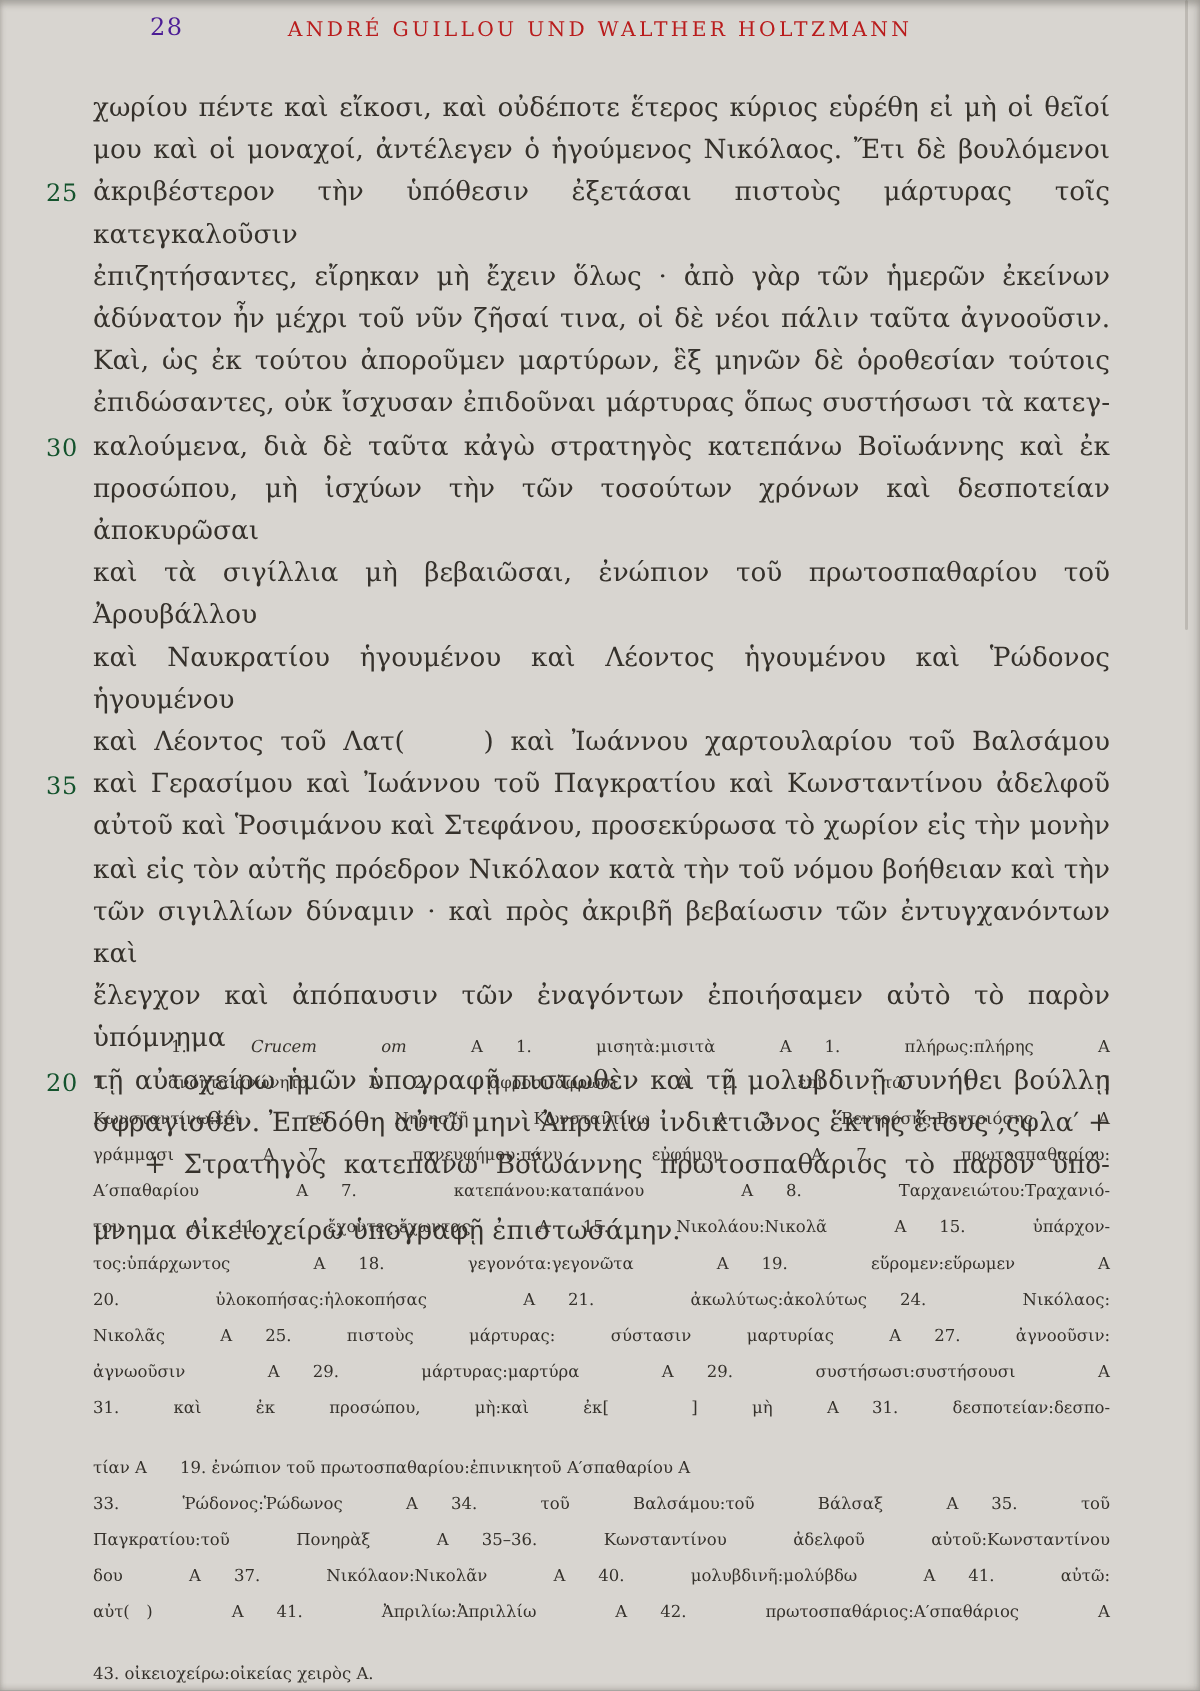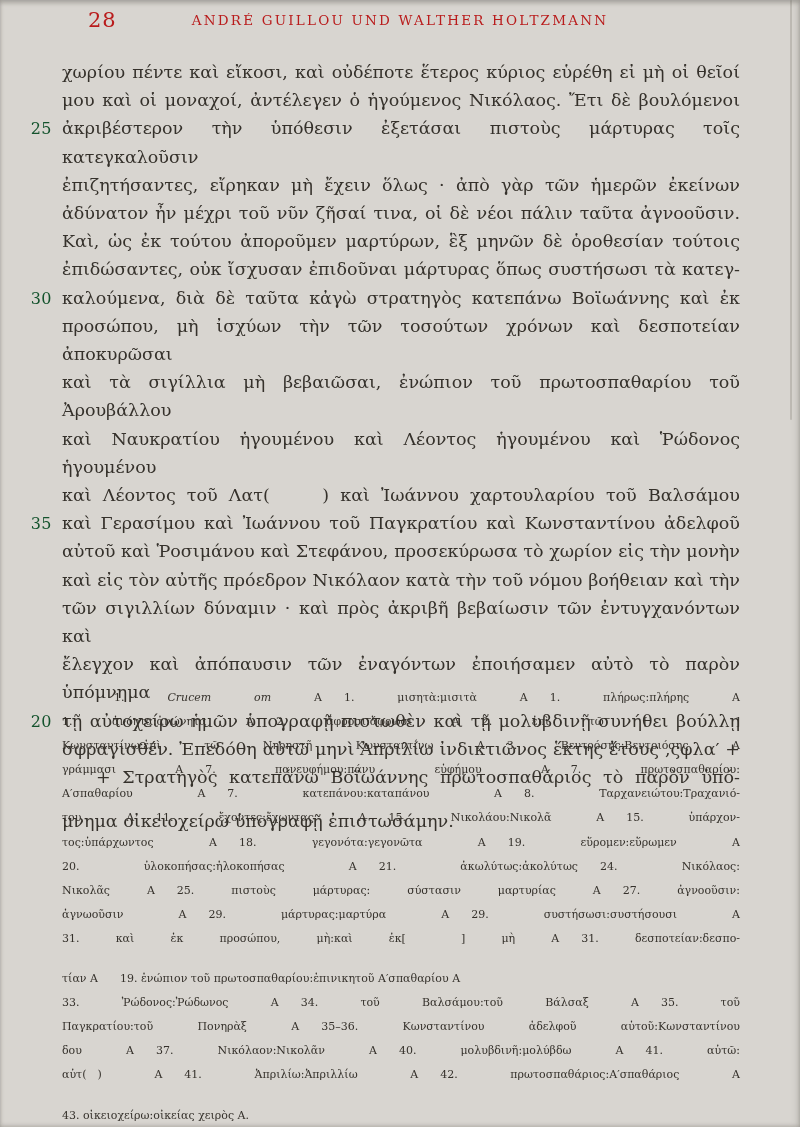--- a/index.html
+++ b/index.html
@@ -12,22 +12,22 @@
     font-family:"DejaVu Serif", serif;
     color:#35312b;
     overflow:hidden;
   }
   .edge-streak{
     position:absolute;right:8px;top:0;width:2px;height:420px;
     background:rgba(70,64,56,.18);border-radius:2px;
   }
   .running-header{position:absolute;top:6px;left:0;width:100%;height:30px;}
   .pagenum{
-    position:absolute;left:88px;top:2px;
-    font-size:21px;letter-spacing:1px;color:#b91c1c;
+    position:absolute;left:100px;top:2px;
+    font-size:16px;letter-spacing:1px;color:#4c1d95;
   }
   .running-head{
     position:absolute;left:0;top:6px;width:100%;
     text-align:center;font-size:13.5px;letter-spacing:2.2px;
     color:#b91c1c;font-weight:500;
   }
   .textblock{
     position:absolute;left:62px;top:58px;width:678px;
     font-size:17.5px;line-height:28.2px;
   }

